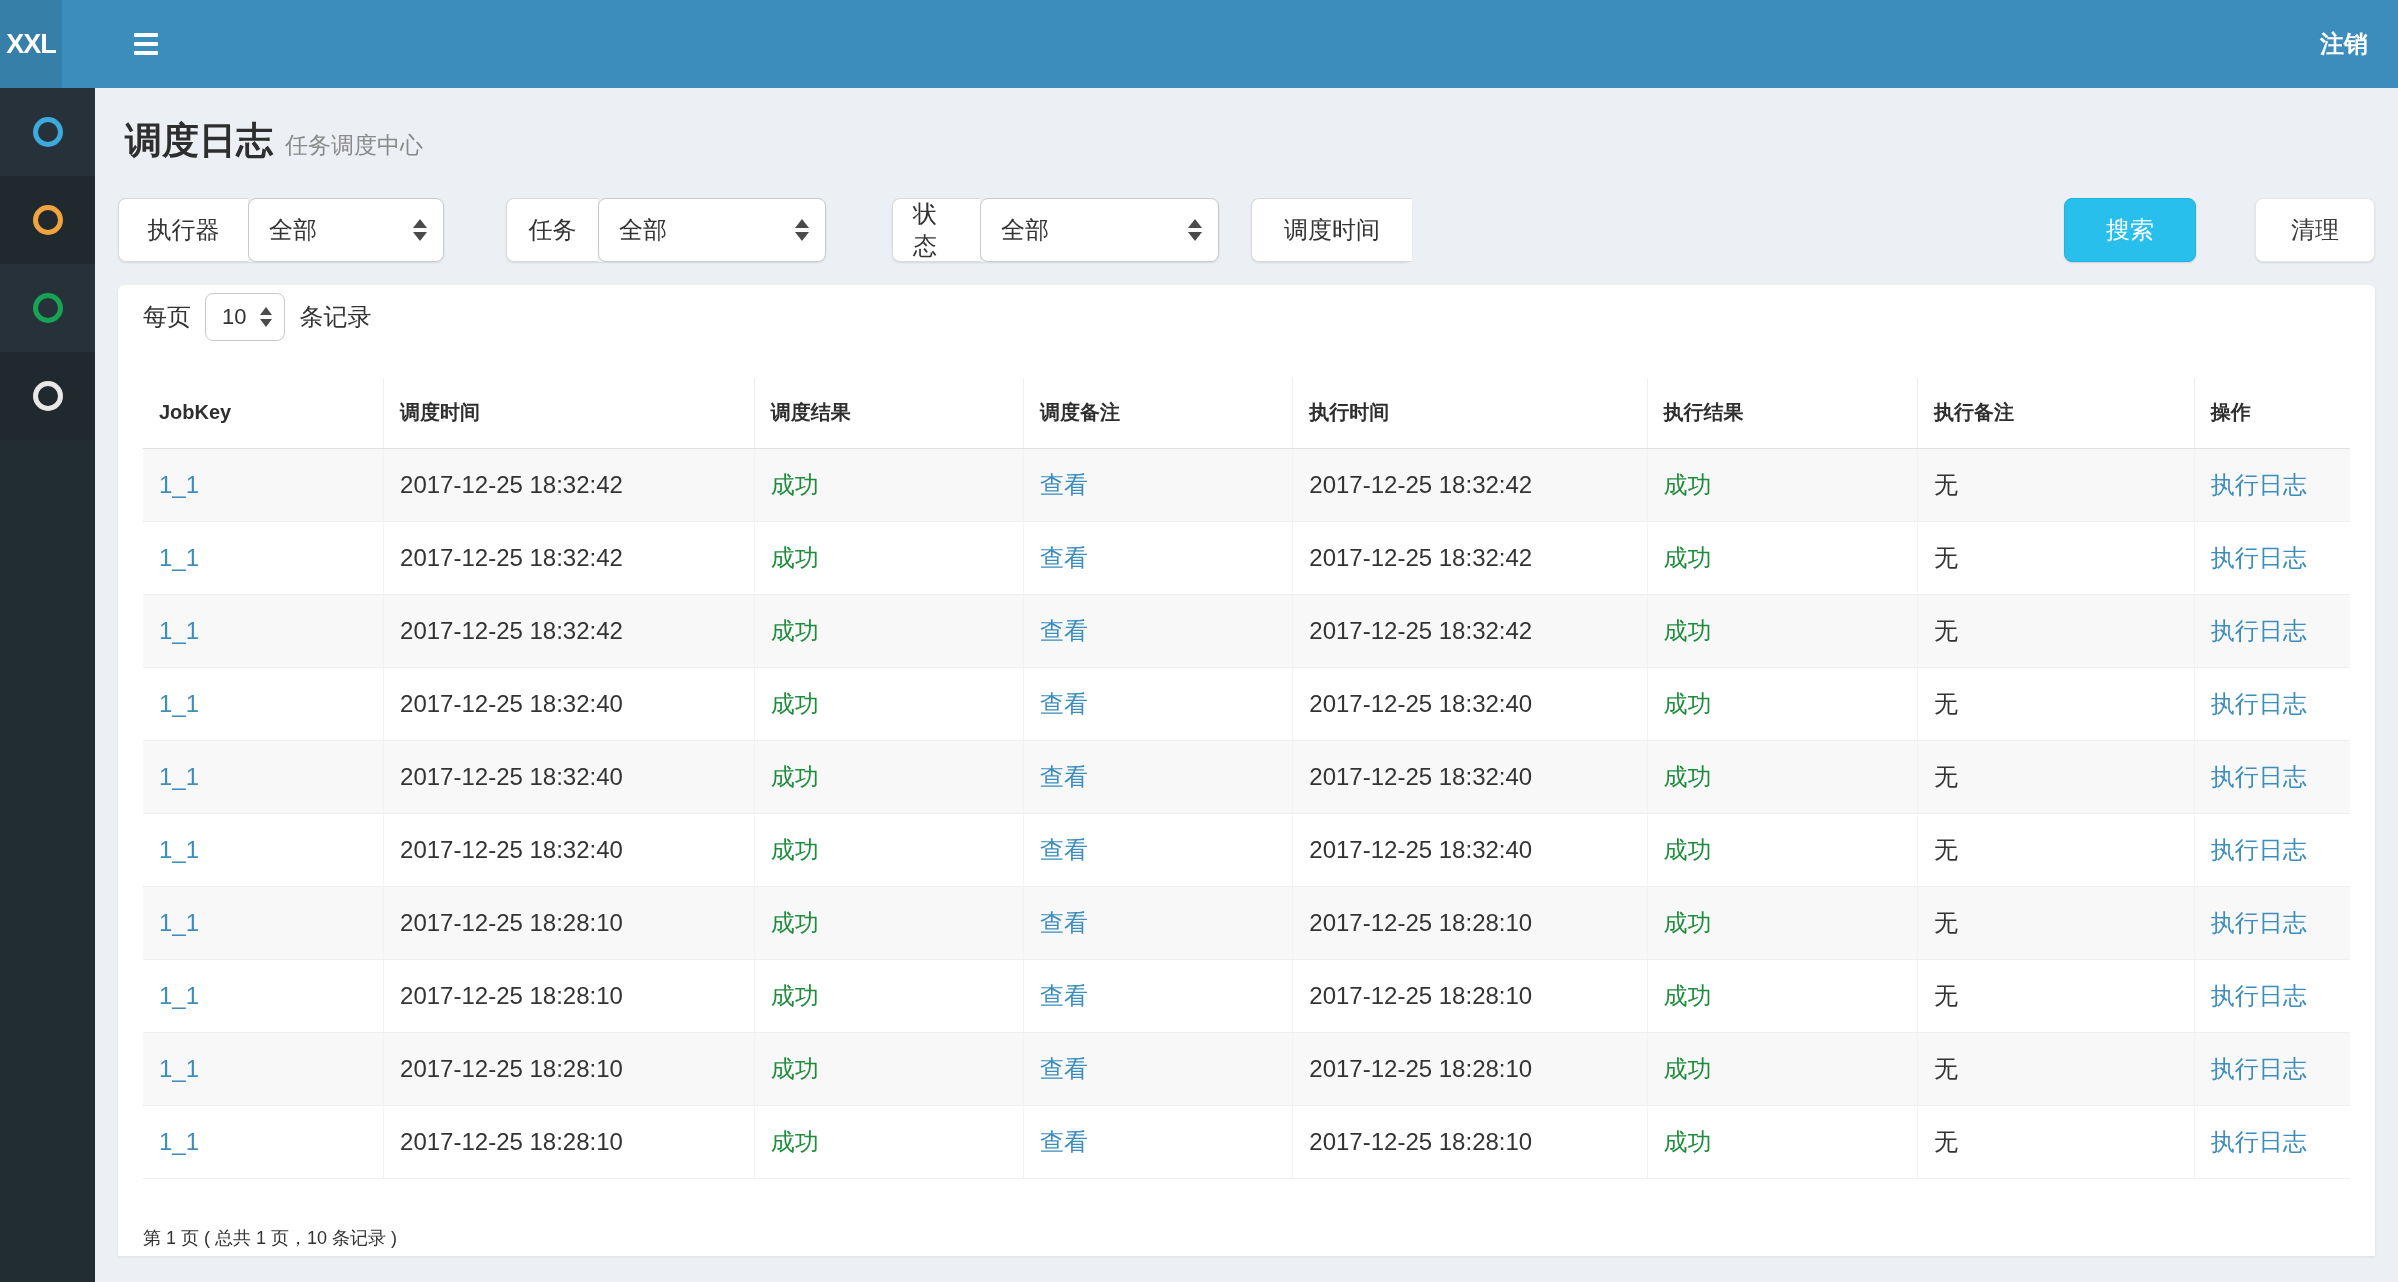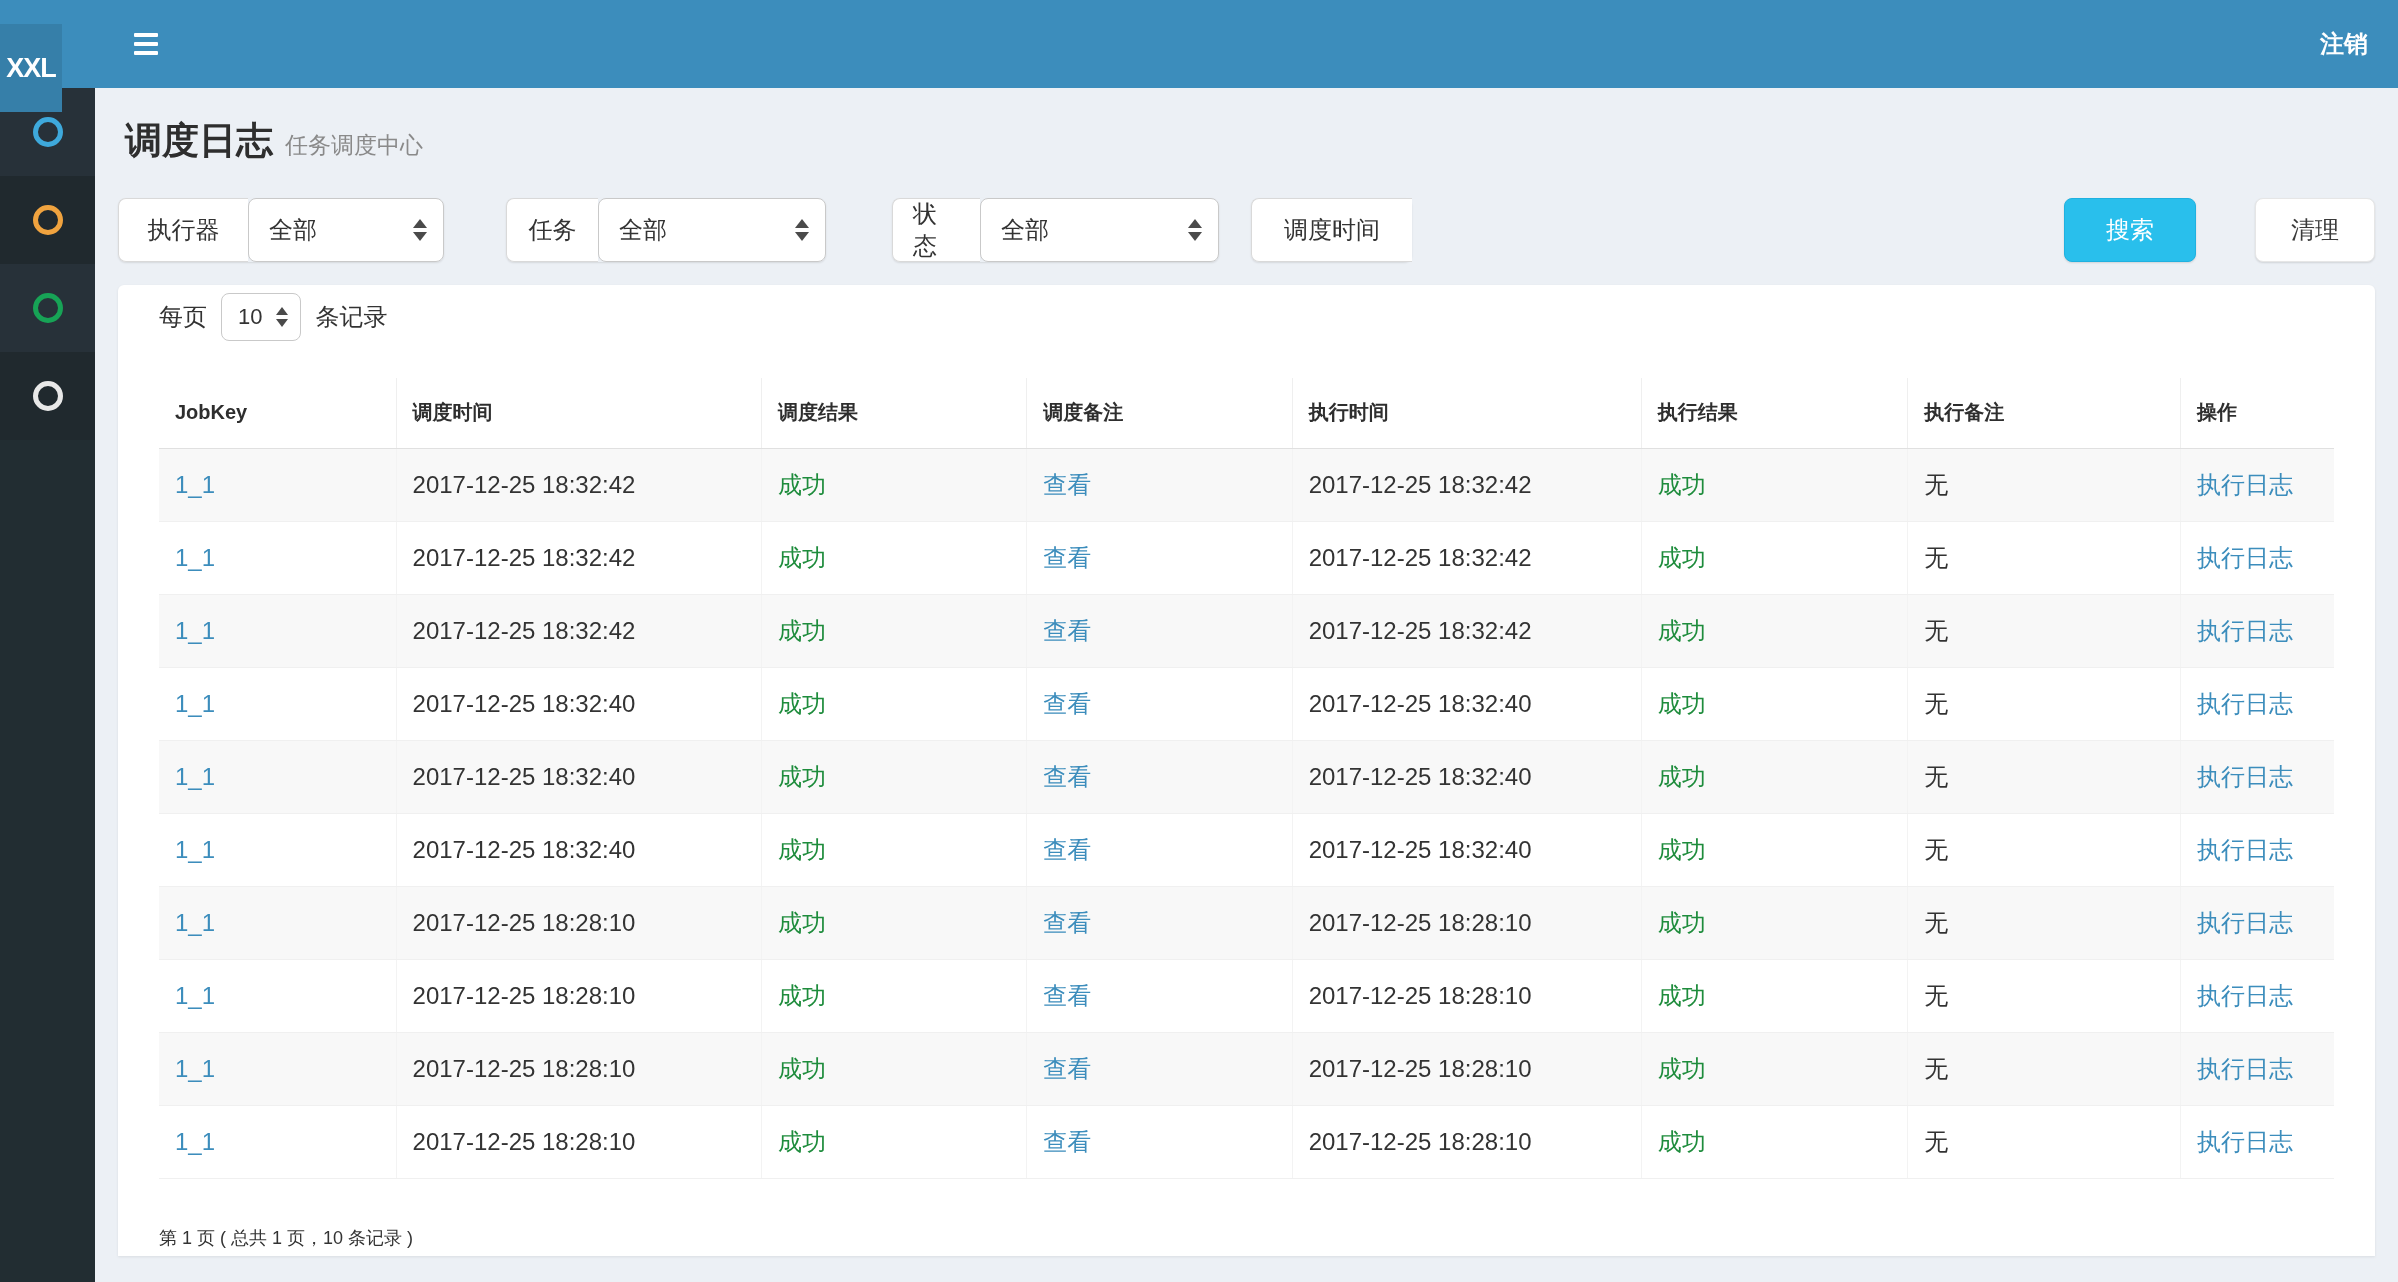--- a/index.html
+++ b/index.html
@@ -2,21 +2,21 @@
 <html><head>
 <meta charset="utf-8">
 <style>
   * { box-sizing: border-box; margin: 0; padding: 0; }
   html,body { width: 2398px; height: 1282px; overflow: hidden; }
   body { font-family: "Liberation Sans","DejaVu Sans",sans-serif; background:#ecf0f5; color:#333; }
   .app { position:relative; width:2398px; height:1282px; overflow:hidden; }
 
   
   .navbar { position:absolute; top:0; left:0; width:2398px; height:88px; background:#3c8dbc; display:flex; align-items:stretch; z-index:5; }
-  .logo { width:62px; height:88px; background:#367fa9; color:#fff; font-weight:bold; font-size:27px; letter-spacing:-1px; display:flex; align-items:center; justify-content:center;margin-top:24px; }
+  .logo { width:62px; height:88px; background:#367fa9; color:#fff; font-weight:bold; font-size:27px; letter-spacing:-1px; display:flex; align-items:center; justify-content:center; }
   .hamburger { width:52px; height:88px; margin-left:58px; display:flex; flex-direction:column; justify-content:center; align-items:center; gap:5px; cursor:pointer; background:transparent; border:none; }
   .hamburger .bar { width:24px; height:4px; background:#fff; border-radius:1px; }
   .logout { margin-left:auto; margin-right:30px; display:flex; align-items:center; color:#fff; font-size:24px; font-weight:bold; cursor:pointer; }
 
   
   .sidebar { position:absolute; top:88px; left:0; bottom:0; width:95px; background:#222d32; }
   .side-item { height:88px; display:flex; align-items:center; justify-content:center; cursor:pointer; }
   .side-item:nth-child(odd) { background:#273139; }
   .side-item:nth-child(even) { background:#20292e; }
   .circle-icon { width:30px; height:30px; border-radius:50%; border:5px solid #ccc; display:block; }
@@ -35,21 +35,21 @@
   .spinner { display:flex; flex-direction:column; gap:4px; margin-left:14px; }
   .spinner i { display:block; width:0; height:0; border-left:7px solid transparent; border-right:7px solid transparent; }
   .spinner i.up { border-bottom:9px solid #4a4a4a; }
   .spinner i.down { border-top:9px solid #4a4a4a; }
   .readonly-input { background:#ededed; border:1px solid #d9d9d9; border-left:none; border-radius:0 8px 8px 0; display:flex; align-items:center; justify-content:center; font-size:24px; color:#333; }
   .btn { height:64px; border-radius:8px; font-size:24px; display:flex; align-items:center; justify-content:center; cursor:pointer; border:1px solid transparent; box-shadow:0 1px 2px rgba(0,0,0,0.12); }
   .btn-search { width:132px; background:#29bfec; border-color:#1fb1e0; color:#fff; margin-left:auto; }
   .btn-clear { width:120px; background:#fff; border-color:#e6e6e6; color:#3a3a3a; margin-left:59px; }
 
   
-  .box { margin:23px 23px 0; background:#fff; border-radius:6px 6px 0 0; box-shadow:0 1px 3px rgba(0,0,0,0.08); padding:8px 41px 0; height:971px; }
+  .box { margin:23px 23px 0; background:#fff; border-radius:6px 6px 0 0; box-shadow:0 1px 3px rgba(0,0,0,0.08); padding:8px 25px 0; height:971px; }
   .page-size { display:flex; align-items:center; font-size:24px; color:#333; margin-bottom:37px; padding-top:0; height:48px; margin-top:0; }
   .page-size .fake-select { height:48px; margin:0 14px; padding:0 12px 0 16px; font-size:22px; }
   .page-size .spinner i { border-left-width:6px; border-right-width:6px; }
   .page-size .spinner i.up { border-bottom-width:8px; }
   .page-size .spinner i.down { border-top-width:8px; }
 
   
   table { width:100%; border-collapse:collapse; table-layout:fixed; }
   thead th { font-size:20px; font-weight:bold; color:#2e2e2e; text-align:left; height:70px; padding:0 10px 0 16px; border-bottom:1px solid #e0e0e0; border-left:1px solid #efefef; }
   thead th:first-child { border-left:none; }

